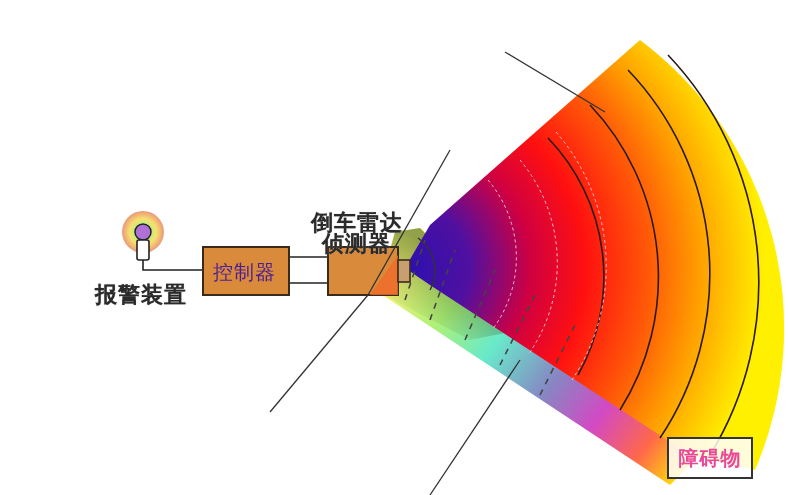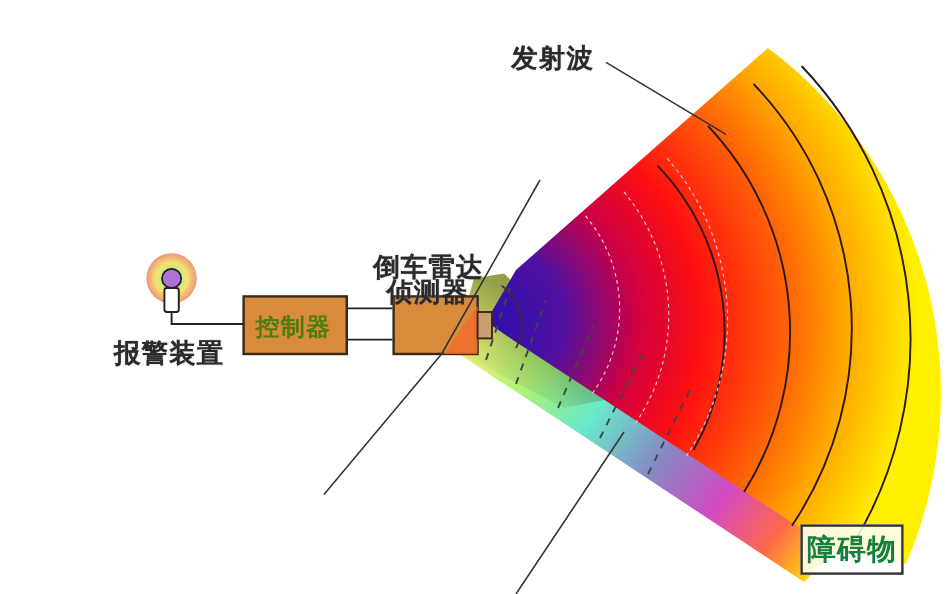--- a/index.html
+++ b/index.html
@@ -1,21 +1,21 @@
 <!DOCTYPE html>
 <html><head>
   <meta charset="utf-8">
   <style>
     html, body { margin: 0; padding: 0; background: #ffffff; }
     body { width: 788px; height: 495px; overflow: hidden; position: relative; font-family: "DejaVu Sans", sans-serif; }
     #stage { position: absolute; left: 0; top: 0; width: 788px; height: 495px; }
     .lbl { position: absolute; font-family: "DejaVu Sans", sans-serif; font-size: 22px; color: #2a2a2a; white-space: nowrap; letter-spacing: 1px; font-weight: bold; text-shadow: 0 0 1px #888; }
-    .box-lbl { position: absolute; font-family: "DejaVu Sans", sans-serif; font-size: 20px; color: #4d7c0f; white-space: nowrap; letter-spacing: 1px; font-weight: bold; }
+    .box-lbl { position: absolute; font-family: "DejaVu Sans", sans-serif; font-size: 20px; color: #4c1d95; white-space: nowrap; letter-spacing: 1px; font-weight: normal; }
     .obstacle { position: absolute; left: 667px; top: 437px; width: 86px; height: 42px; border: 2px solid #333; background: rgba(255,255,255,0.85); box-sizing: border-box; display: flex; align-items: center; justify-content: center; }
-    .obstacle span { font-family: "DejaVu Sans", sans-serif; font-size: 24px; font-weight: bold; color: #15803d; letter-spacing: 1px; }
+    .obstacle span { font-family: "DejaVu Sans", sans-serif; font-size: 20px; font-weight: bold; color: #ec4899; letter-spacing: 1px; }
   </style>
 </head>
 <body>
 
 <div id="stage">
   <svg width="788" height="495" viewBox="0 0 788 495" xmlns="http://www.w3.org/2000/svg">
     <defs>
       <radialGradient id="waveGrad" cx="405" cy="268" r="360" gradientUnits="userSpaceOnUse">
         <stop offset="0" stop-color="#2a10b0"></stop>
         <stop offset="0.18" stop-color="#5010a0"></stop>
@@ -97,21 +97,20 @@
     </g>
 
     <g stroke="#333" stroke-width="1.3" fill="none">
       <line x1="505" y1="52" x2="605" y2="112"></line>
       <line x1="450" y1="150" x2="368" y2="295"></line>
       <line x1="270" y1="412" x2="368" y2="295"></line>
       <line x1="430" y1="495" x2="520" y2="360"></line>
     </g>
   </svg>
 
-  <div class="lbl" style="left:426px; top:34px;">发射波</div>
   <div class="lbl" style="left:311px; top:188px;margin-top:20px;">倒车雷达</div>
   <div class="lbl" style="left:322px; top:229px;">侦测器</div>
   <div class="box-lbl" style="left:213px; top:259px;">控制器</div>
   <div class="lbl" style="left:95px; top:280px;">报警装置</div>
   <div class="obstacle">
     <span>障碍物</span>
   </div>
 </div>
 
 </body></html>

